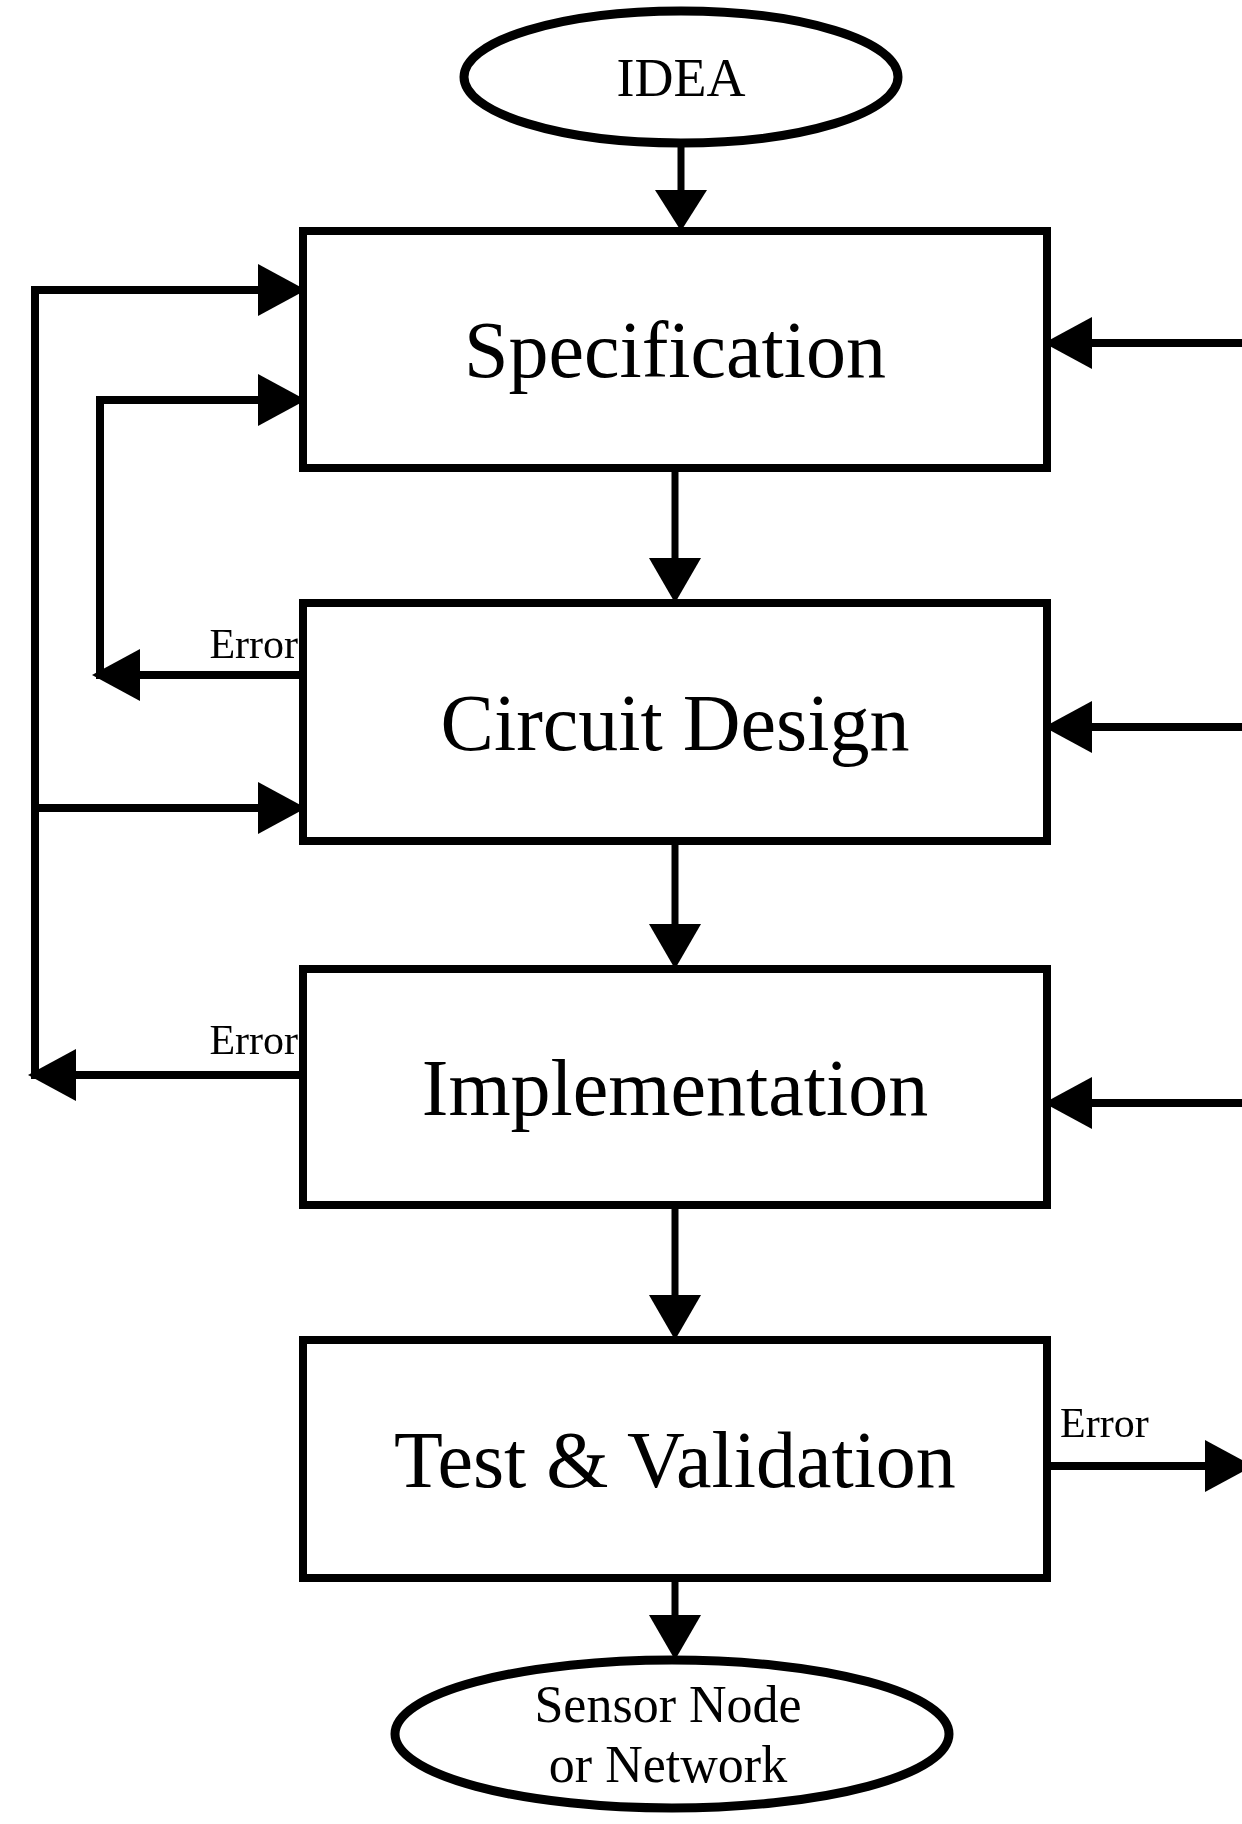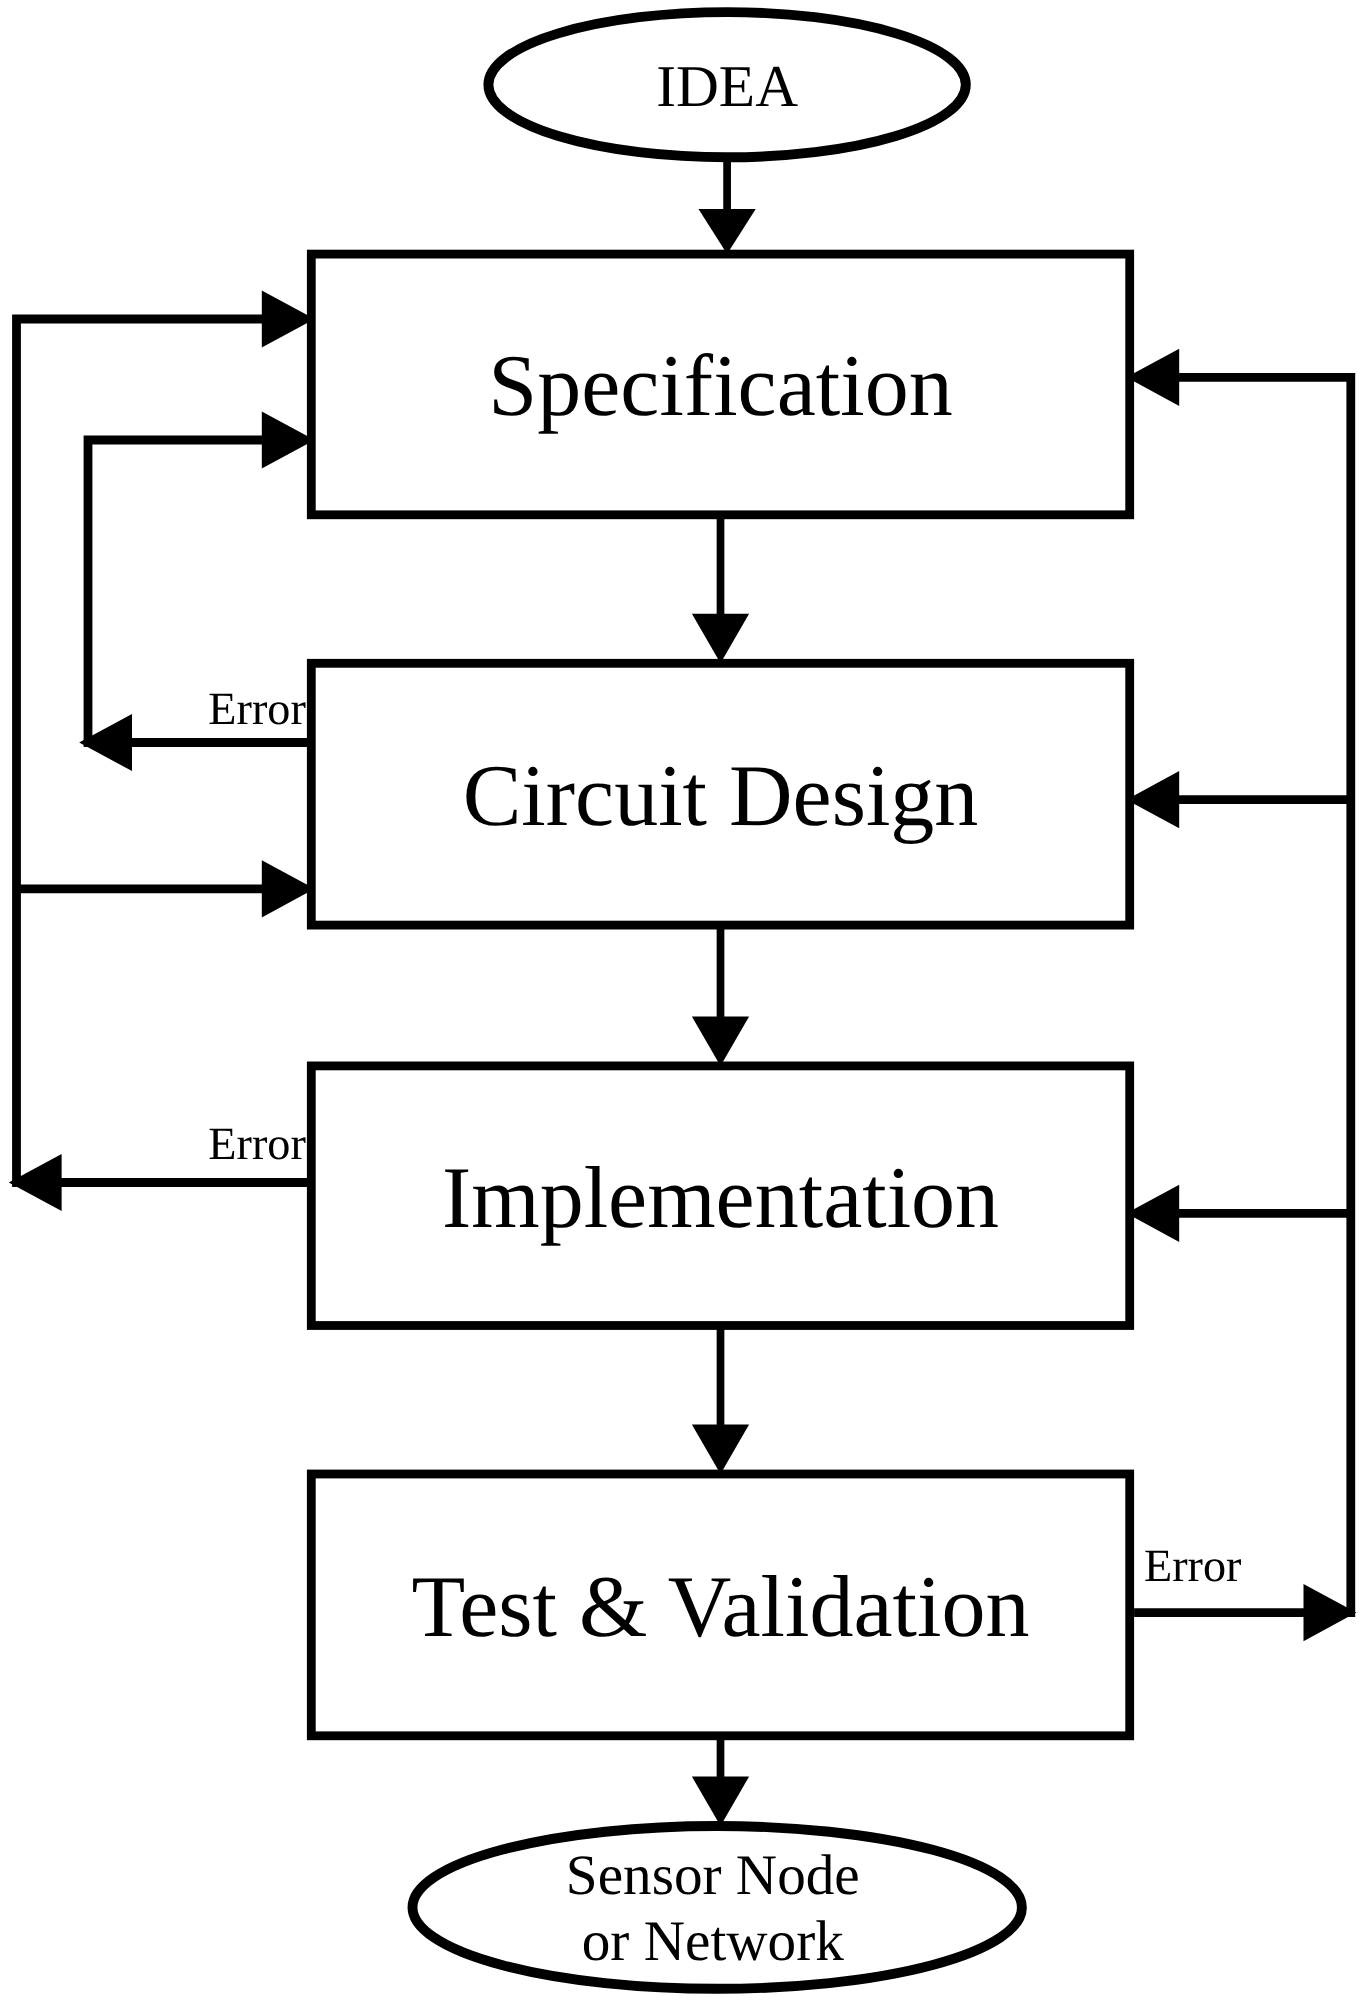--- a/index.html
+++ b/index.html
@@ -6,20 +6,21 @@
     margin: 0;
     padding: 0;
     background: #ffffff;
   }
   .canvas {
     position: relative;
     width: 1176px;
     height: 1824px;
     background: #ffffff;
     font-family: "Liberation Serif", "DejaVu Serif", serif;
+    margin-left: 20px;
   }
   svg { display: block; }
   .node-label {
     font-family: "Liberation Serif", "DejaVu Serif", serif;
     fill: #000000;
   }
   .title-label { font-size: 80px; }
   .oval-label-top { font-size: 54px; }
   .oval-label-bottom { font-size: 52px; }
   .error-label { font-size: 42px; }

